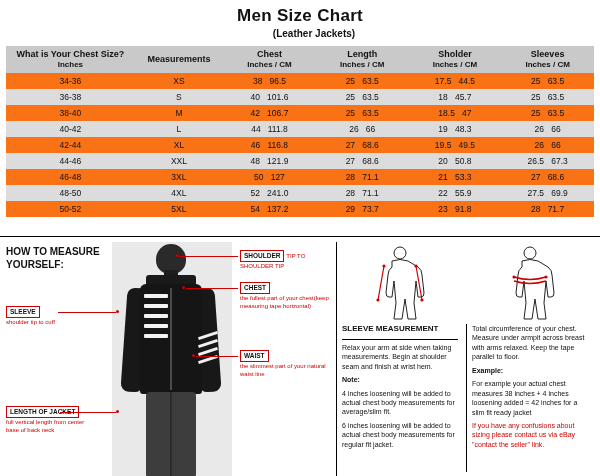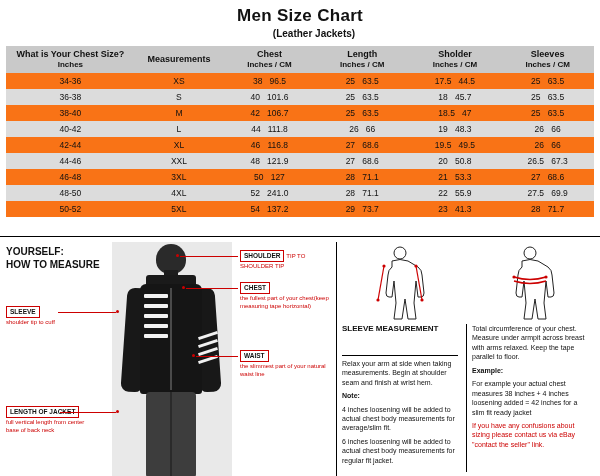--- a/index.html
+++ b/index.html
@@ -105,21 +105,21 @@
   .diagrams{position:absolute;left:342px;top:2px;width:254px;height:240px;}
   .body-fig{position:absolute;top:4px;width:112px;height:74px;}
   .fig1{left:2px;}
   .fig2{left:132px;}
   .bodysvg{position:absolute;left:0;top:0;}
 
   .measblock{position:absolute;top:84px;width:116px;font-size:7px;line-height:1.35;}
   .m1{left:0px;}
   .m2{left:130px;}
   .measblock h4{
-    margin:0 0 3px 0;font-size:8px;font-weight:bold;border-bottom:1px solid #000;padding-bottom:20px;
+    margin:0 0 3px 0;font-size:8px;font-weight:bold;border-bottom:1px solid #000;padding-bottom:4px;
   }
   .measblock p{margin:0 0 4px 0;}
   .measblock .note{font-weight:bold;margin-top:3px;}
   .redtext{color:#cc0000;}
   .divider{position:absolute;left:124px;top:84px;width:1px;height:148px;background:#000;}
 
   .vsep{position:absolute;left:336px;top:236px;width:1px;height:240px;background:#000;}
   .hsep{position:absolute;left:0px;top:230px;width:600px;height:1px;background:#000;}
 </style>
 </head>
@@ -222,35 +222,35 @@
           <td><span>52</span>&nbsp;&nbsp;&nbsp;<span>241.0</span></td>
           <td><span>28</span>&nbsp;&nbsp;&nbsp;<span>71.1</span></td>
           <td><span>22</span>&nbsp;&nbsp;&nbsp;<span>55.9</span></td>
           <td><span>27.5</span>&nbsp;&nbsp;&nbsp;<span>69.9</span></td>
         </tr>
         <tr>
           <td>50-52</td>
           <td>5XL</td>
           <td><span>54</span>&nbsp;&nbsp;&nbsp;<span>137.2</span></td>
           <td><span>29</span>&nbsp;&nbsp;&nbsp;<span>73.7</span></td>
-          <td><span>23</span>&nbsp;&nbsp;&nbsp;<span>41.3</span></td>
+          <td><span>23</span>&nbsp;&nbsp;&nbsp;<span>91.8</span></td>
           <td><span>28</span>&nbsp;&nbsp;&nbsp;<span>71.7</span></td>
         </tr>
       </tbody>
     </table>
   </div>
 
   <div class="hsep"></div>
   <div class="vsep"></div>
 
   <div class="lower">
 
     <div class="howto">
+      <div>HOW TO MEASURE</div>
       <div>YOURSELF:</div>
-      <div>HOW TO MEASURE</div>
     </div>
 
     <div class="photo">
       <div class="mannequin">
         <div class="head"></div>
         <div class="neck"></div>
         <div class="collar"></div>
         <div class="armL"></div>
         <div class="armR"></div>
         <div class="torso"></div>

